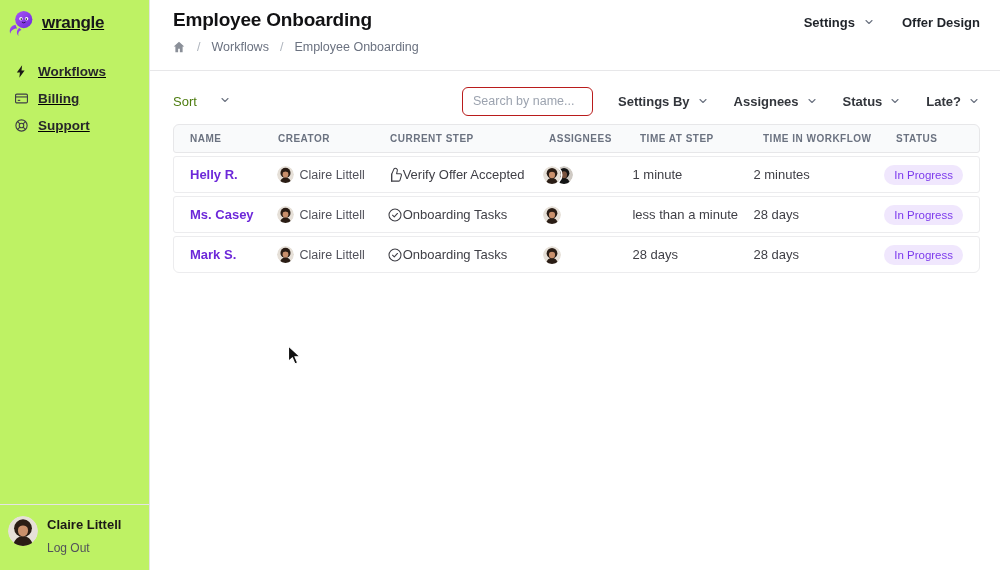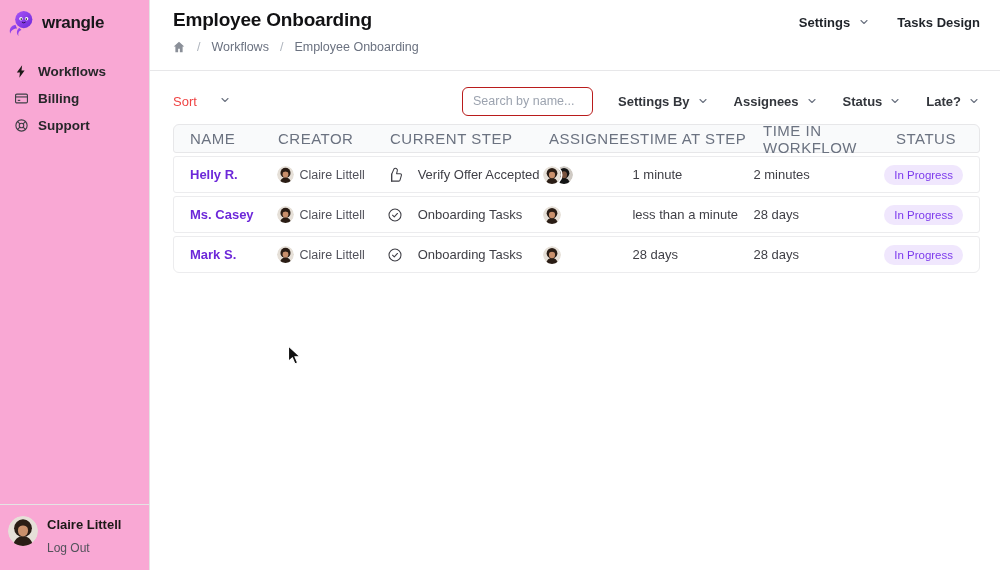--- a/index.html
+++ b/index.html
@@ -1,21 +1,21 @@
 <!DOCTYPE html>
 <html><head>
 <meta charset="utf-8">
 <style>
   * { margin:0; padding:0; box-sizing:border-box; }
   html,body { width:1000px; height:570px; }
   body { font-family:"Liberation Sans","DejaVu Sans",sans-serif; background:#fff; overflow:hidden; }
   .app { position:relative; width:1000px; height:570px; background:#fff; overflow:hidden; }
 
   
-  .sidebar { position:absolute; left:0; top:0; bottom:0; width:150px; background:#f9a8d4; border-right:1px solid #e4e4e4; }
+  .sidebar { position:absolute; left:0; top:0; bottom:0; width:150px; background:#bef264; border-right:1px solid #e4e4e4;text-decoration:underline; }
   .logo { display:flex; align-items:center; gap:7px; padding:9px 0 0 8px; }
   .logo svg { width:27px; height:27px; }
   .logo-text { font-size:17px; font-weight:800; color:#18181b; letter-spacing:-0.3px; }
   .nav { margin-top:22px; }
   .nav-item { display:flex; align-items:center; gap:9px; padding:6px 14px; font-size:13.5px; font-weight:600; color:#27272a; cursor:pointer; }
   .nav-item svg { width:15px; height:15px; flex:0 0 auto; }
   .user-section { position:absolute; left:0; right:0; bottom:0; border-top:1px solid #e4e4e4; padding:11px 8px 15px 8px; display:flex; gap:9px; align-items:flex-start; }
   .user-avatar { width:30px; height:30px; border-radius:50%; flex:0 0 auto; }
   .user-name { font-size:13px; font-weight:700; color:#1c1917; padding-top:1px; }
   .user-logout { font-size:12px; color:#52525b; margin-top:9px; cursor:pointer; }
@@ -29,38 +29,38 @@
   .crumb { cursor:pointer; }
   .header-actions { position:absolute; right:20px; top:7px; height:30px; display:flex; align-items:center; gap:27px; }
   .action-label { display:flex; align-items:center; gap:8px; font-size:13px; font-weight:600; color:#1f2329; cursor:pointer; }
   .chev { width:12px; height:12px; stroke:#6b7280; }
   .btn-primary { display:flex; align-items:center; gap:7px; height:29px; padding:0 13px; background:#e9d9fc; border:none; border-radius:6px; font-family:inherit; font-size:13px; font-weight:600; color:#7e22ce; cursor:pointer; }
   .btn-primary svg { width:14px; height:14px; stroke:#8b31d9; }
   .divider { position:absolute; left:0; right:0; top:70px; height:1px; background:#e7e7e9; }
 
   
   .filterbar { position:absolute; left:23px; right:20px; top:86px; height:30px; display:flex; align-items:center; justify-content:space-between; }
-  .sort { display:flex; align-items:flex-start; gap:22px; font-size:13px; font-weight:500; color:#ef4444; cursor:pointer; }
+  .sort { display:flex; align-items:flex-start; gap:22px; font-size:13px; font-weight:500; color:#4d7c0f; cursor:pointer; }
   .filter-right { display:flex; align-items:center; gap:25px; }
   .search-input { width:131px; height:29px; border:1px solid #b91c1c; border-radius:6px; padding:0 10px; font-family:inherit; font-size:12.5px; color:#374151; outline:none; background:#fff; }
   .search-input::placeholder { color:#9ca3af; }
   .dropdown { display:flex; align-items:center; gap:7px; font-size:13px; font-weight:600; color:#33363c; cursor:pointer; }
 
   
   .table { position:absolute; left:23px; right:20px; top:124px; }
   .thead { display:flex; align-items:center; height:29px; background:#f9fafb; border:1px solid #e7e7e9; border-radius:6px 6px 3px 3px; padding:0 16px; }
-  .th { font-size:15px; font-weight:400; letter-spacing:0.5px; text-transform:uppercase; color:#6b7280; }
+  .th { font-size:10px; font-weight:700; letter-spacing:0.5px; text-transform:uppercase; color:#6b7280; }
   .trow { display:flex; align-items:center; height:37px; background:#fff; border:1px solid #ececee; border-radius:3px; margin-top:3px; padding:0 16px; }
   .trow:last-child { border-radius:3px 3px 6px 6px; }
   .c1{width:88px} .c2{width:112px} .c3{width:159px} .c4{width:91px} .c5{width:123px} .c6{width:133px} .c7{flex:1}
   .td { font-size:13px; color:#3f3f46; display:flex; align-items:center; }
   .name-link { font-size:13px; font-weight:600; color:#6d28d9; text-decoration:none; cursor:pointer; }
   .creator-cell { gap:6px; color:#52525b; font-size:12.5px; }
   .avatar-sm { width:17px; height:17px; border-radius:50%; }
-  .step-cell { gap:15px; }
+  .step-cell { gap:0; }
   .step-icon { display:inline-flex; }
   .step-icon svg { width:16px; height:16px; stroke:#3f3f46; }
   .avstack { display:flex; align-items:center; }
   .avstack .av1 { position:relative; z-index:2; width:18px; height:18px; border-radius:50%; box-shadow:0 0 0 1.5px #fff; }
   .avstack .av2 { position:relative; z-index:1; width:18px; height:18px; border-radius:50%; margin-left:-6px; }
   .pill { background:#f0e7fd; color:#7c3aed; font-size:11.5px; font-weight:400; padding:4px 10px; border-radius:999px; white-space:nowrap; }
 
   .cursor { position:absolute; left:287px; top:345px; width:15px; height:20px; z-index:50; pointer-events:none; }
   .hidden-defs { position:absolute; width:0; height:0; overflow:hidden; }
 </style>
@@ -166,21 +166,21 @@
     </div>
 
     <div class="header-actions">
       <div class="action-label">
         <span>Settings</span>
         <svg class="chev" viewBox="0 0 24 24" fill="none">
             <use href="#ic-chev"></use>
           </svg>
       </div>
       <div class="action-label">
-        <span>Tasks Design</span>
+        <span>Offer Design</span>
       </div>
     </div>
 
     <div class="divider"></div>
 
     <div class="filterbar">
       <div class="sort">
         <span>Sort</span>
         <svg class="chev" viewBox="0 0 24 24" fill="none">
             <use href="#ic-chev"></use>

